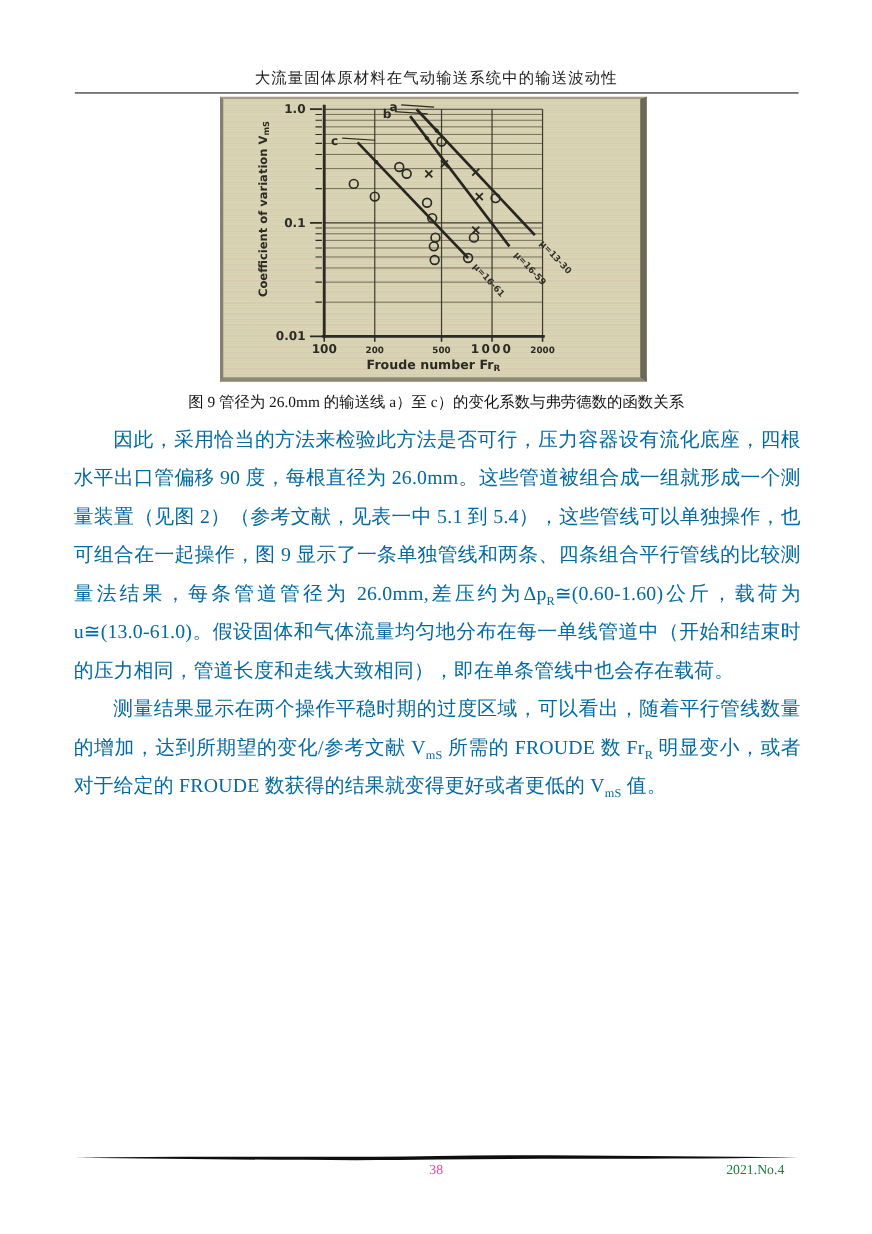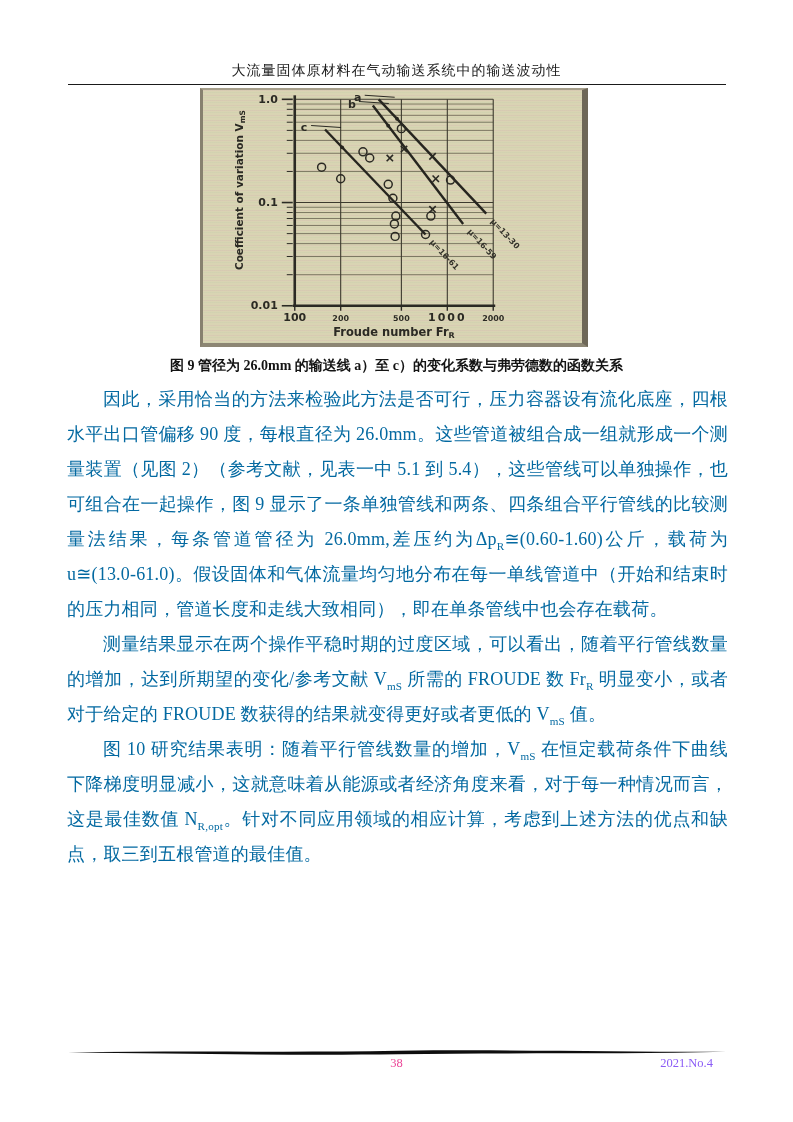--- a/index.html
+++ b/index.html
@@ -24,37 +24,37 @@
     background-color:#d9d4b3;
     background-image:repeating-linear-gradient(180deg,
       rgba(210,165,175,0.20) 0px, rgba(210,165,175,0.20) 1px,
       rgba(0,0,0,0) 1px, rgba(0,0,0,0) 2px,
       rgba(185,205,165,0.20) 2px, rgba(185,205,165,0.20) 3px,
       rgba(0,0,0,0) 3px, rgba(0,0,0,0) 5px);
   }
   .figure svg{display:block;width:379px;height:253px;}
   .caption{
     position:absolute;top:357px;left:0;width:793px;text-align:center;
-    font-size:14px;font-weight:bold;color:#141414;
+    font-size:14px;font-weight:normal;color:#141414;
   }
   .body-text{
     position:absolute;top:382px;left:67px;width:661px;
     font-size:18px;line-height:35px;color:#0369a1;
     text-align:justify;text-align-last:left;letter-spacing:0.2px;
   }
   .body-text p{margin:0;text-indent:2em;}
   .body-text sub{font-size:0.62em;line-height:0;}
   .footer-rule{position:absolute;top:1049px;left:68px;}
   .page-number{
     position:absolute;top:1056px;left:0;width:793px;text-align:center;
     font-size:12.5px;color:#ec4899;
   }
   .issue{
     position:absolute;top:1056px;right:92px;
-    font-size:12.5px;color:#8b5cf6;
+    font-size:12.5px;color:#15803d;
   }
 </style>
 </head>
 <body>
 
 <div class="page">
 
   <div class="header-title">大流量固体原材料在气动输送系统中的输送波动性</div>
   <div class="header-rule"></div>
 
@@ -157,21 +157,20 @@
         <line x1="230.1738180820688" y1="85.44853663734864" x2="236.57381808206878" y2="91.84853663734864" stroke="#2a2923" stroke-width="1.6"></line>
         <line x1="230.1738180820688" y1="91.84853663734864" x2="236.57381808206878" y2="85.44853663734864" stroke="#2a2923" stroke-width="1.6"></line>
       </svg>
   </div>
 
   <div class="caption">图 9  管径为 26.0mm 的输送线 a）至 c）的变化系数与弗劳德数的函数关系</div>
 
   <div class="body-text" id="body-text">
       <p><span>因此，采用恰当的方法来检验此方法是否可行，压力容器设有流化底座，四根水平出口管偏移 90 度，每根直径为 26.0mm。这些管道被组合成一组就形成一个测量装置（见图 2）（参考文献，见表一中 5.1 到 5.4），这些管线可以单独操作，也可组合在一起操作，图 9 显示了一条单独管线和两条、四条组合平行管线的比较测量法结果，每条管道管径为 26.0mm,差压约为Δp</span><sub>R</sub><span>≅(0.60-1.60)公斤，载荷为 u≅(13.0-61.0)。假设固体和气体流量均匀地分布在每一单线管道中（开始和结束时的压力相同，管道长度和走线大致相同），即在单条管线中也会存在载荷。</span></p>
       <p><span>测量结果显示在两个操作平稳时期的过度区域，可以看出，随着平行管线数量的增加，达到所期望的变化/参考文献 V</span><sub>mS</sub><span> 所需的 FROUDE 数 Fr</span><sub>R</sub><span> 明显变小，或者对于给定的 FROUDE 数获得的结果就变得更好或者更低的 V</span><sub>mS</sub><span> 值。</span></p>
-      <p><span>图 10 研究结果表明：随着平行管线数量的增加，V</span><sub>mS</sub><span> 在恒定载荷条件下曲线下降梯度明显减小，这就意味着从能源或者经济角度来看，对于每一种情况而言，这是最佳数值 N</span><sub>R,opt</sub><span>。针对不同应用领域的相应计算，考虑到上述方法的优点和缺点，取三到五根管道的最佳值。</span></p>
     </div>
 
   <svg class="footer-rule" width="658" height="7" xmlns="http://www.w3.org/2000/svg">
     <path d="M0,3.5 C120,1.5 230,3.8 330,1.8 C440,0.2 560,3.2 658,2.8 C560,5.6 440,3.4 330,5.2 C230,6.6 120,4.6 0,3.5 Z" fill="#0e0e0e"></path>
   </svg>
   <div class="page-number">38</div>
   <div class="issue">2021.No.4</div>
 
 </div>
 

